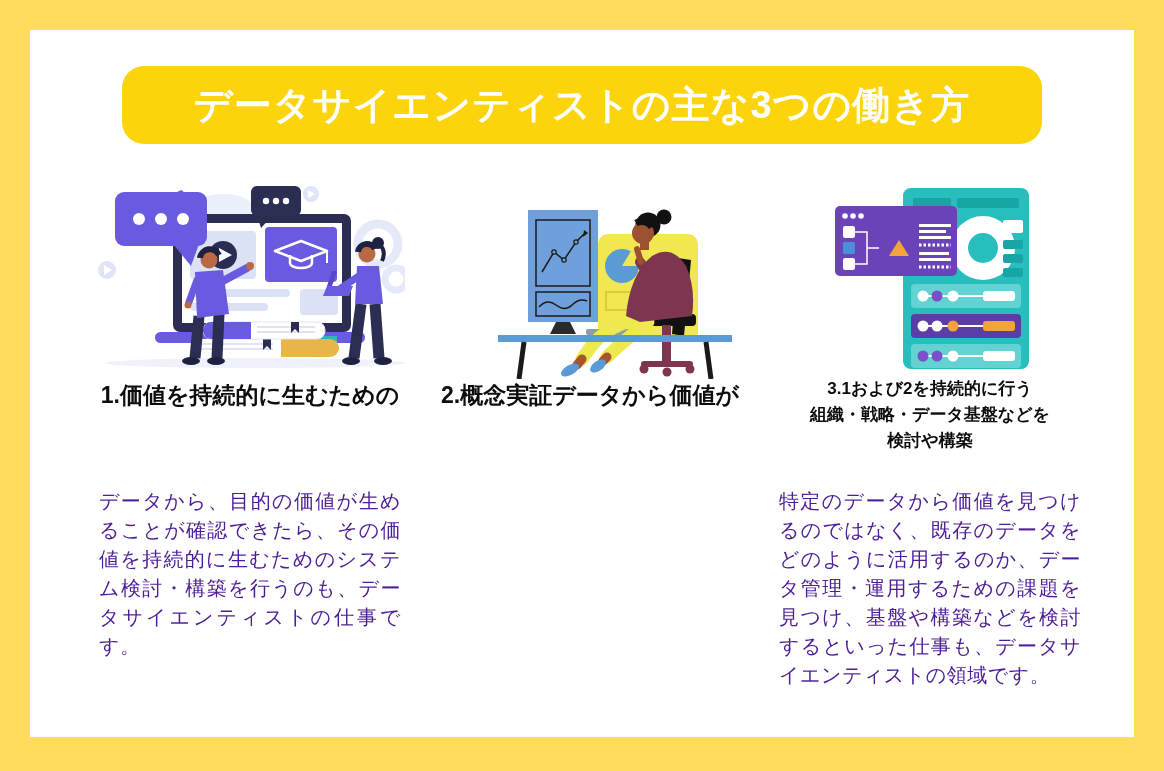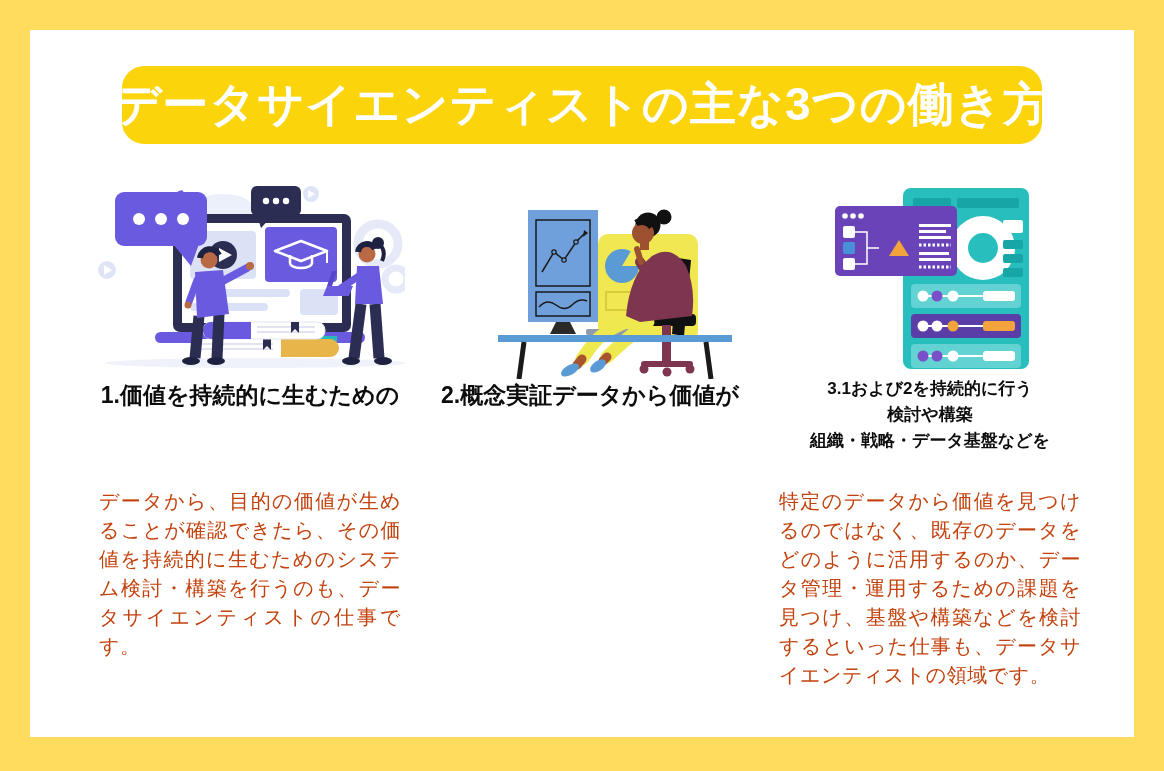--- a/index.html
+++ b/index.html
@@ -21,21 +21,21 @@
   }
   .banner{
     position:absolute;
     left:122px;top:66px;
     width:920px;height:78px;
     background:#FCD40B;
     border-radius:22px;
     display:flex;align-items:center;justify-content:center;
   }
   .banner-title{
-    font-size:46px;
+    font-size:38px;
     font-weight:800;
     color:#FFFFFF;
     letter-spacing:1px;
     white-space:nowrap;
   }
   .column{
     position:absolute;
     top:0;
     width:330px;height:637px;
   }
@@ -59,21 +59,21 @@
   #col3 .col-heading{
     top:376px;
     font-size:17px;
     line-height:26px;
   }
   .col-body{
     position:absolute;
     top:487px;left:14px;width:302px;
     font-size:20px;
     line-height:29px;
-    color:#c2410c;
+    color:#4c1d95;
     text-align:justify;
     letter-spacing:0.5px;
   }
 </style>
 </head>
 <body>
 
 <div class="canvas">
   <div class="panel"></div>
 
@@ -301,18 +301,18 @@
           <rect x="86" y="50" width="32" height="3" fill="#FFFFFF"></rect>
           <path d="M86,59 H118" stroke="#FFFFFF" stroke-width="3" stroke-dasharray="2.5 2"></path>
           <rect x="86" y="66" width="30" height="3" fill="#FFFFFF"></rect>
           <rect x="86" y="72" width="32" height="3" fill="#FFFFFF"></rect>
           <path d="M86,81 H118" stroke="#FFFFFF" stroke-width="3" stroke-dasharray="2.5 2"></path>
         </g>
       </svg>
     </div>
     <div class="col-heading">
       <div>3.1および2を持続的に行う</div>
+      <div>組織・戦略・データ基盤などを</div>
       <div>検討や構築</div>
-      <div>組織・戦略・データ基盤などを</div>
     </div>
     <div class="col-body">特定のデータから価値を見つけるのではなく、既存のデータをどのように活用するのか、データ管理・運用するための課題を見つけ、基盤や構築などを検討するといった仕事も、データサイエンティストの領域です。</div>
   </div>
 </div>
 
 </body></html>

